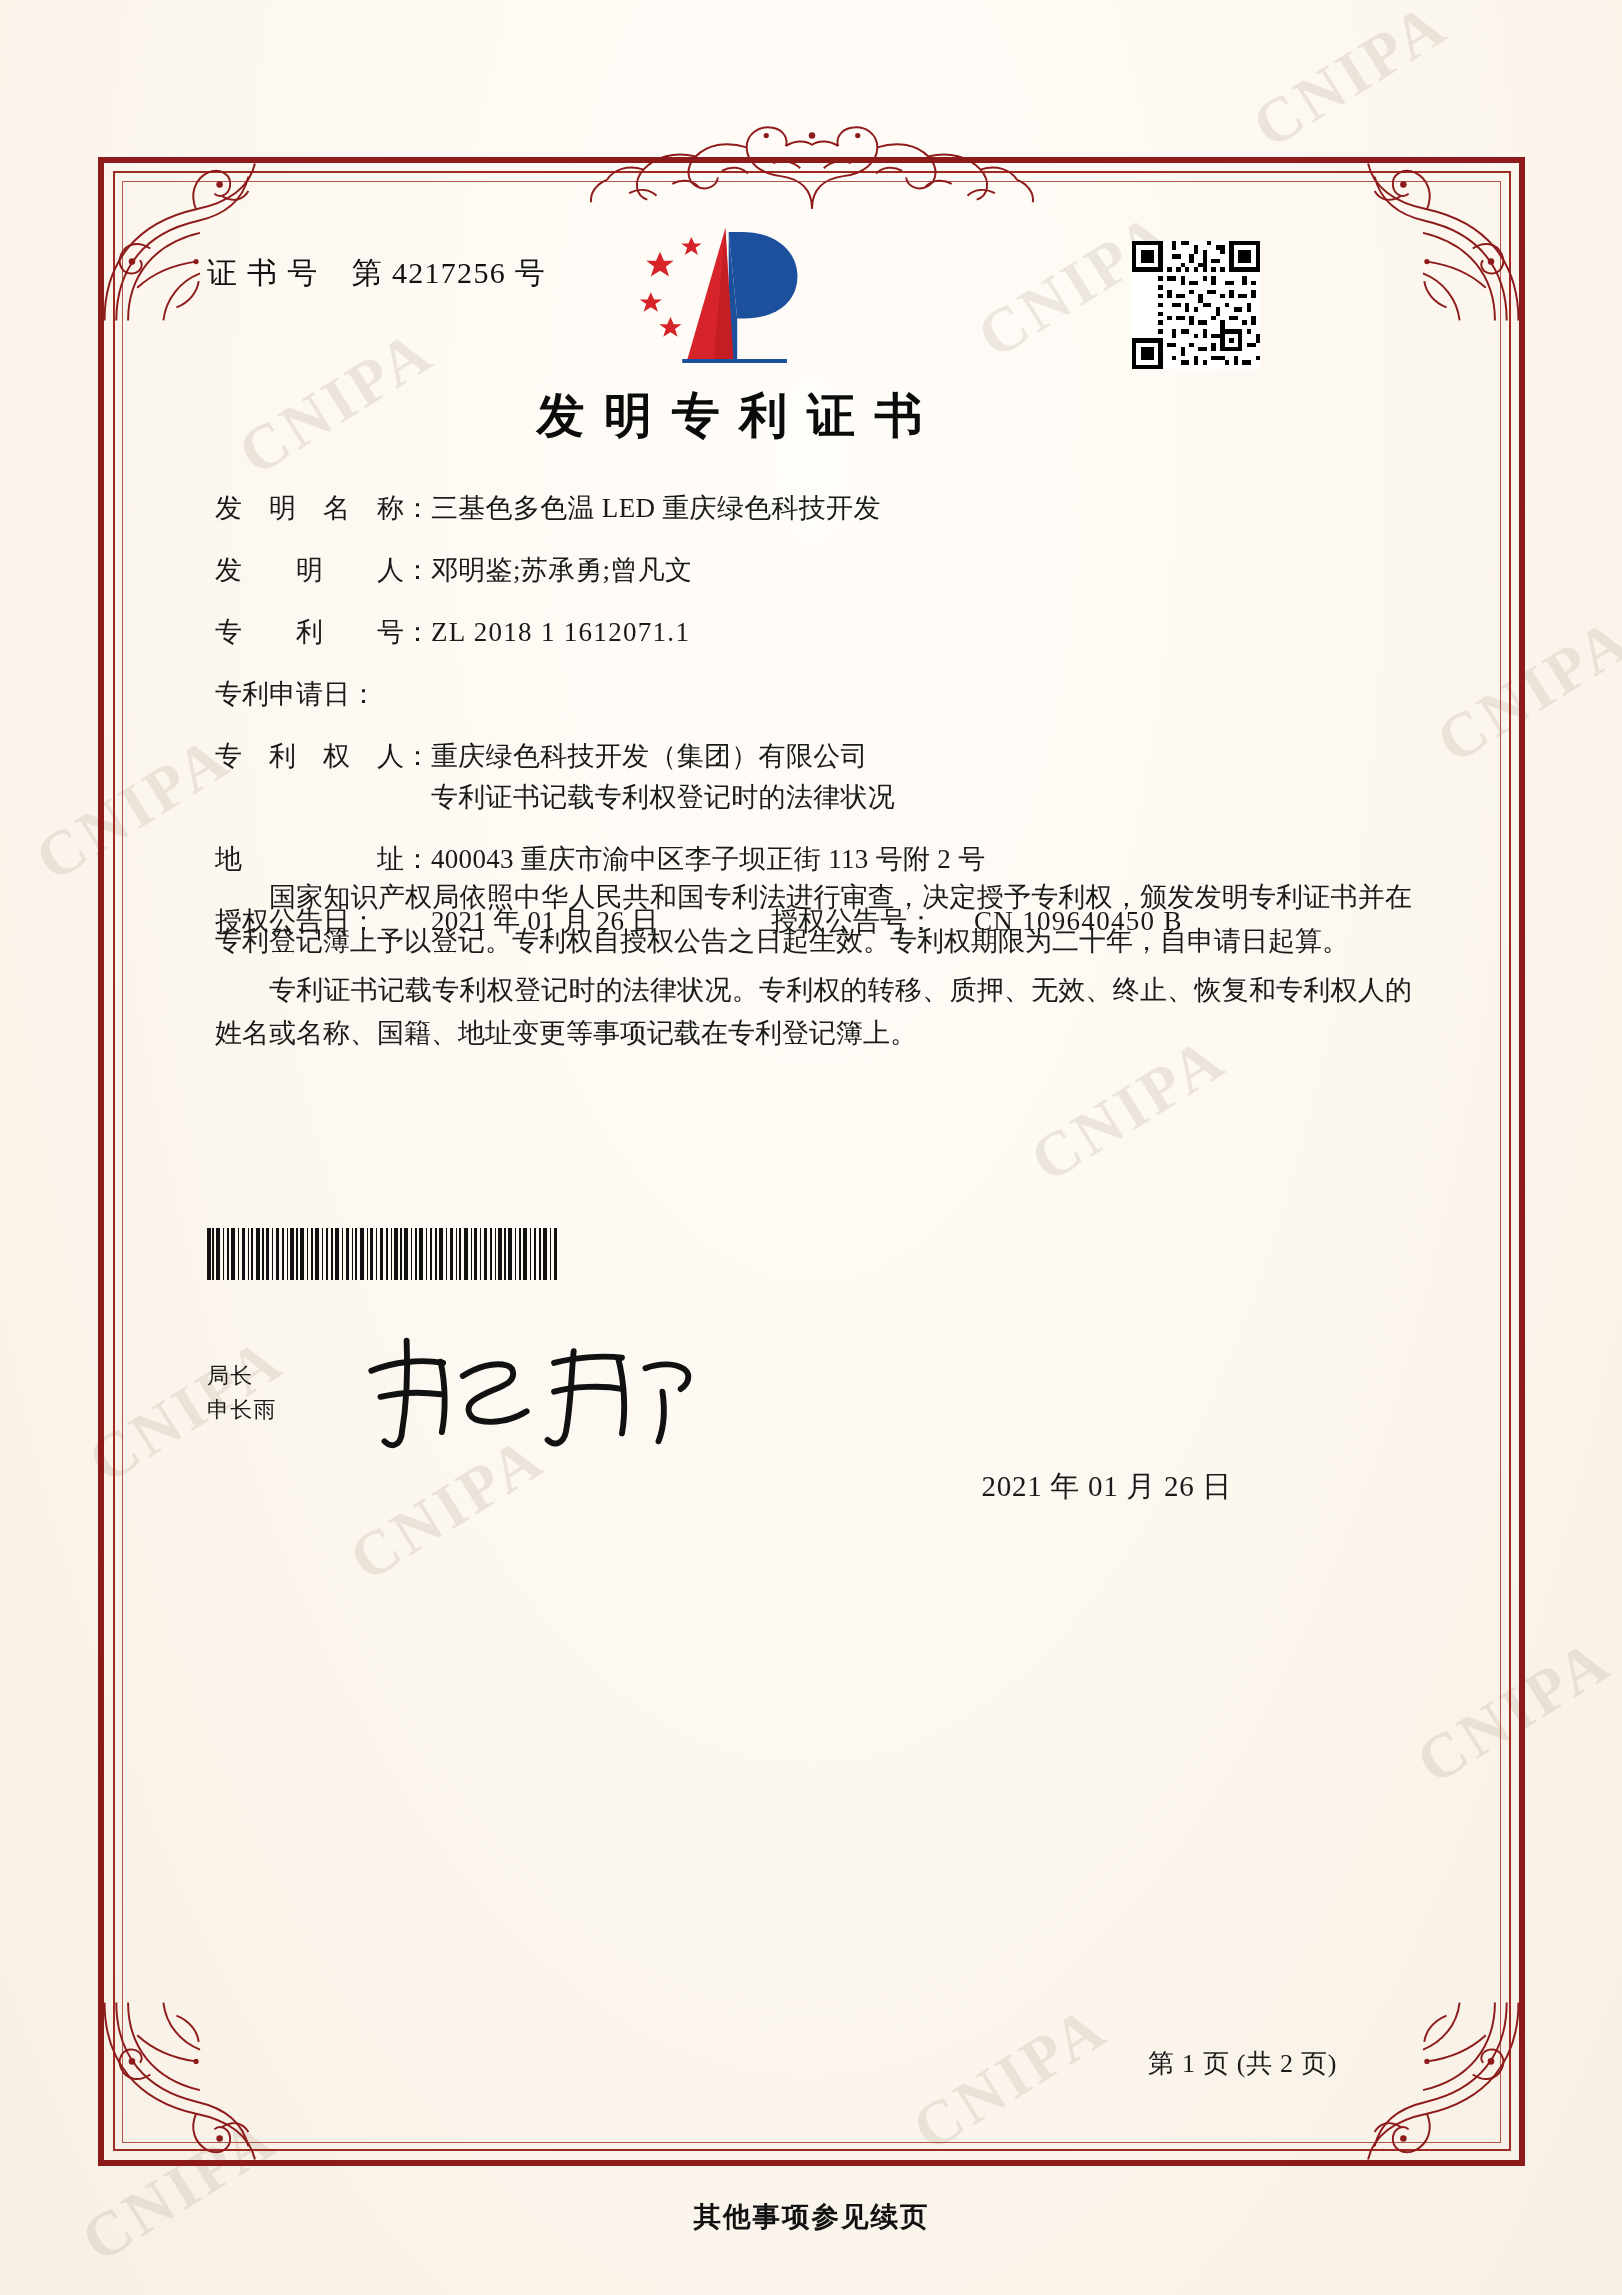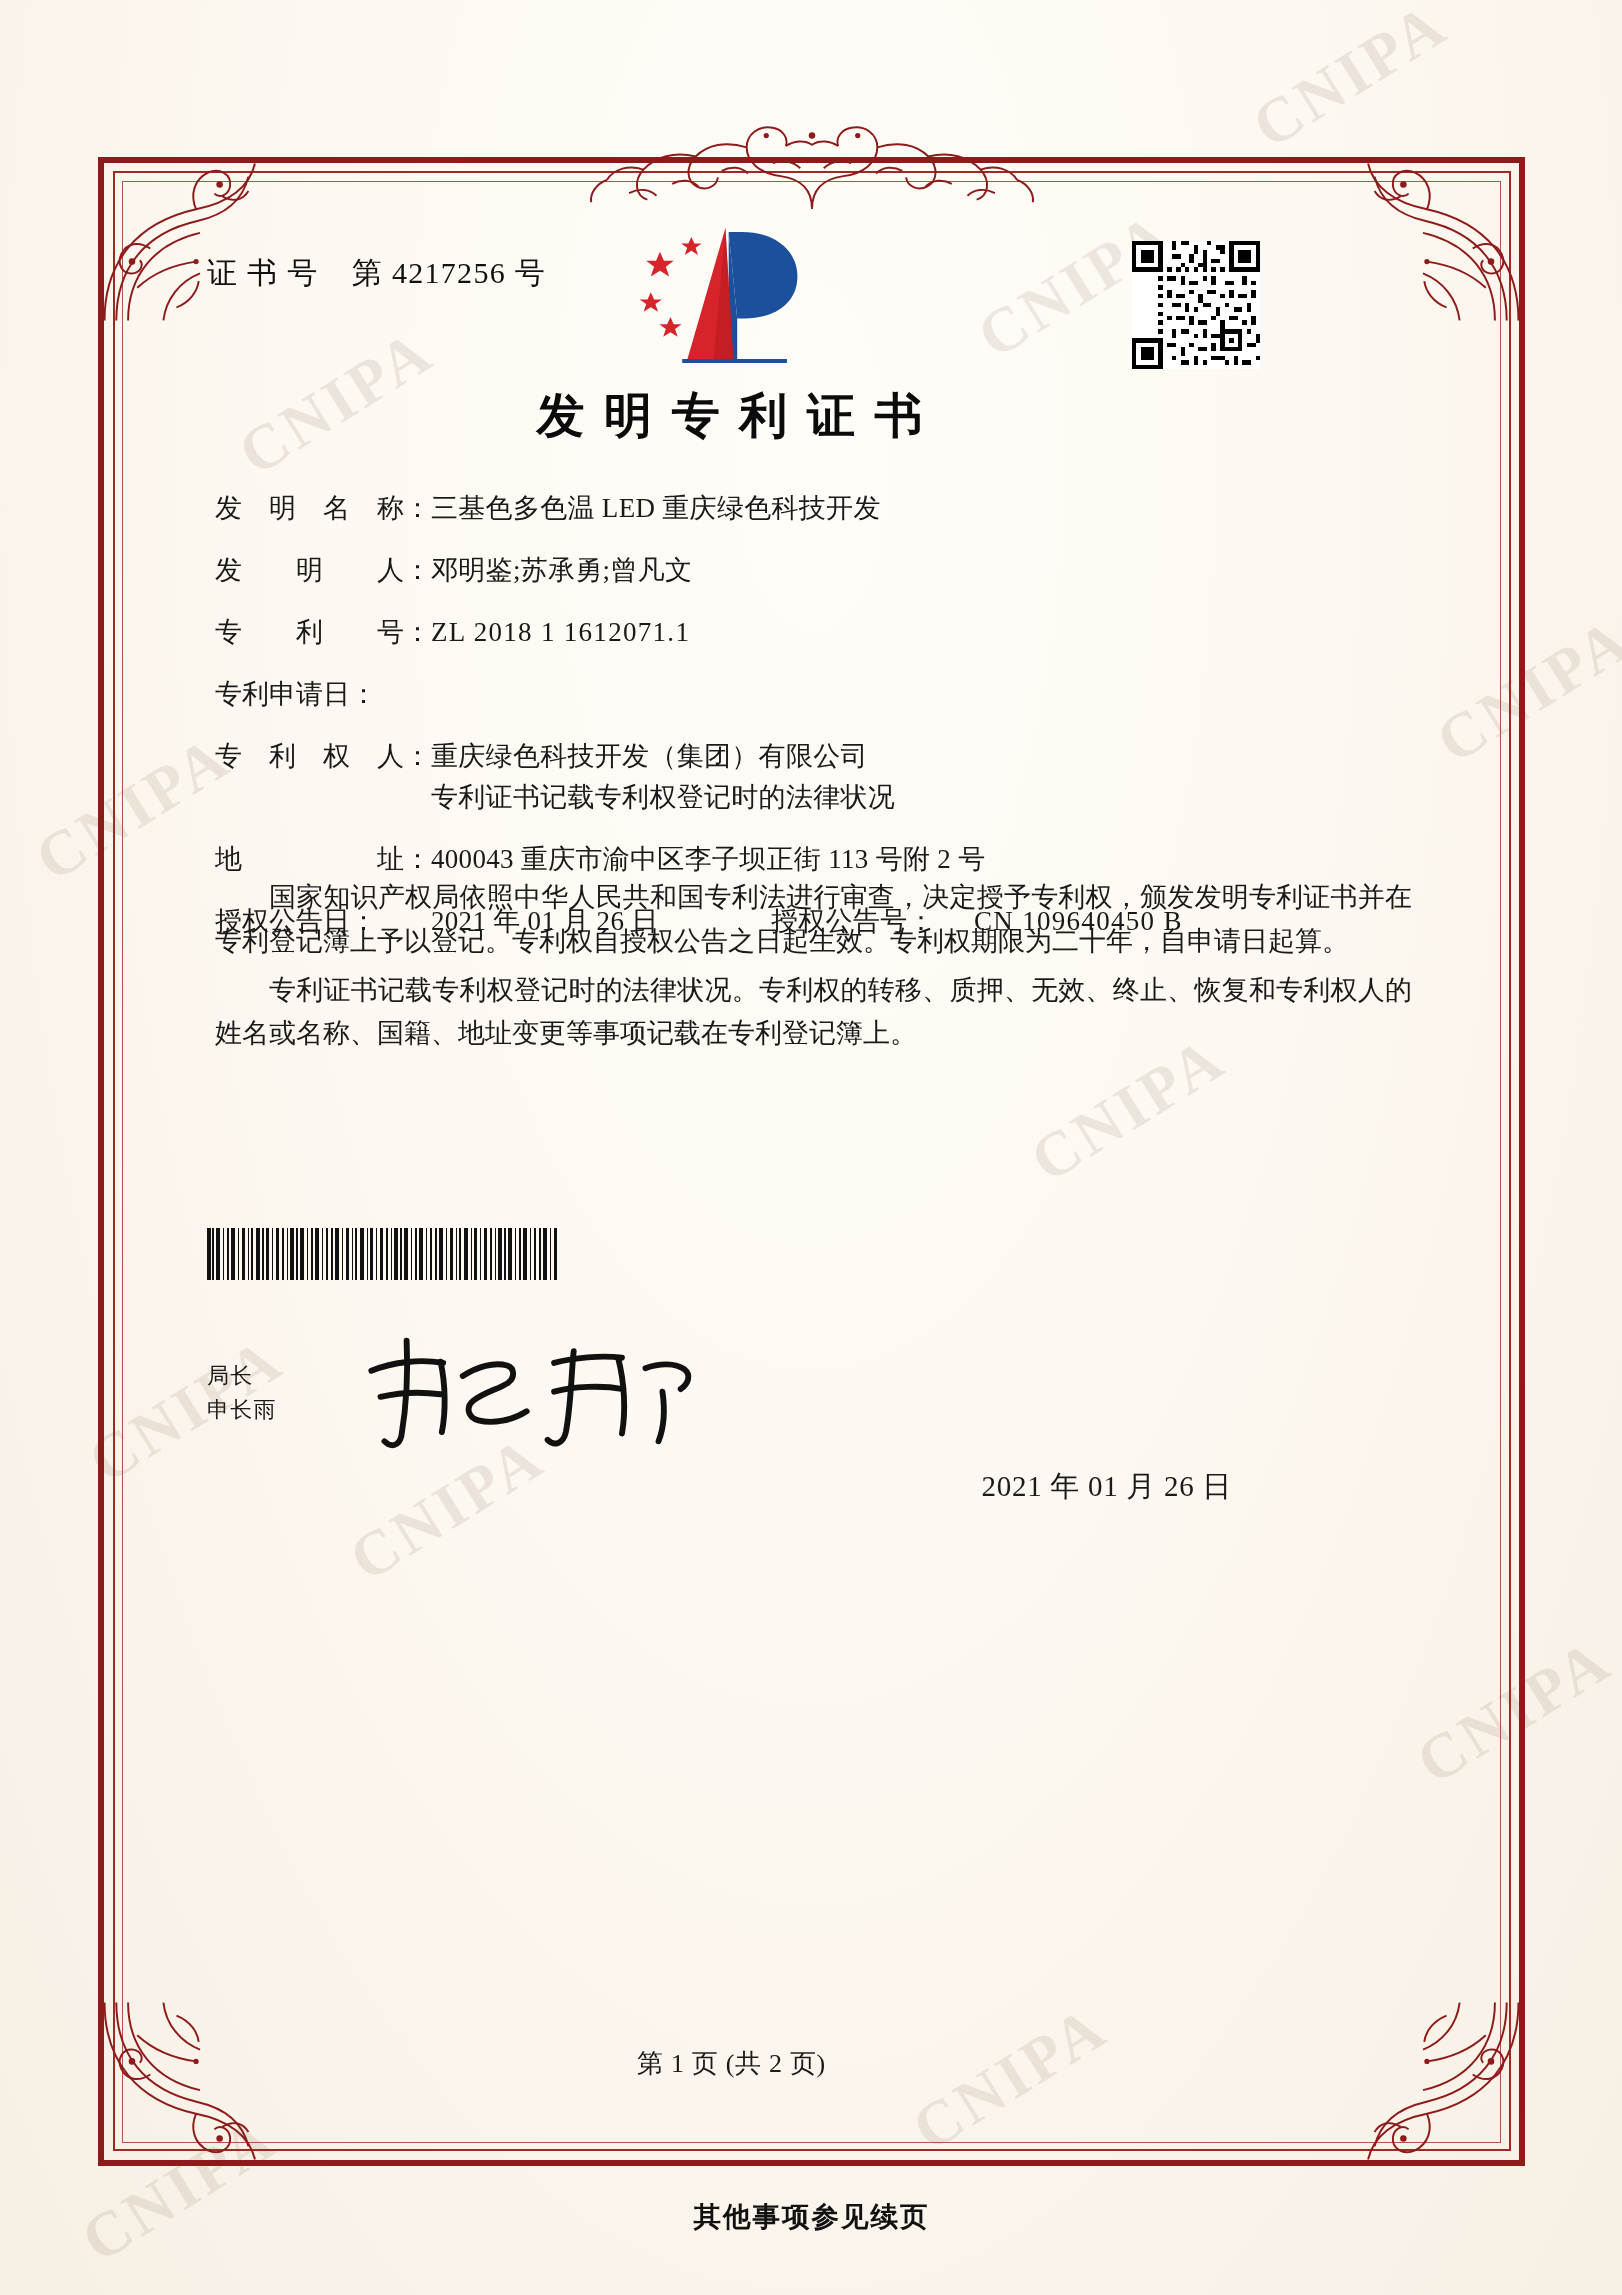--- a/index.html
+++ b/index.html
@@ -222,21 +222,21 @@
     right: 105px;
     top: 1286px;
     font-size: 29px;
     letter-spacing: 0.7px;
   }
 
   .page-num {
     position: absolute;
     left: 4px; right: 0;
     top: 1865px;
-    text-align: center;
+    text-align: right;
     font-size: 26px;
     letter-spacing: 0.7px;
   }
 
   .footer-note {
     position: absolute;
     left: 0; right: 0;
     top: 2199px;
     text-align: center;
     font-size: 27.5px;

